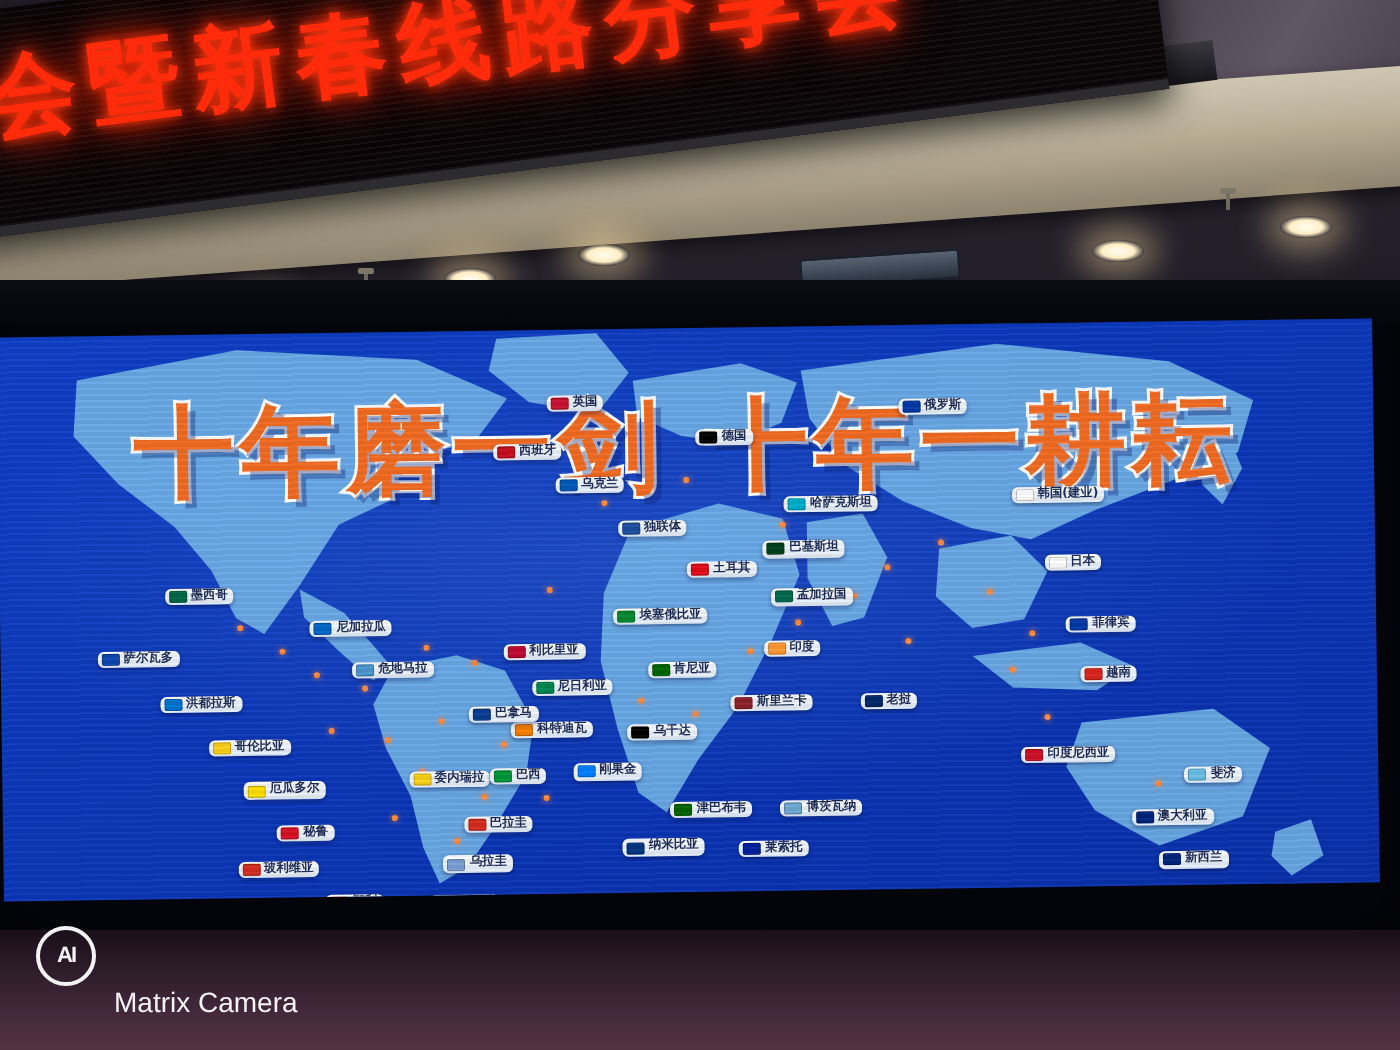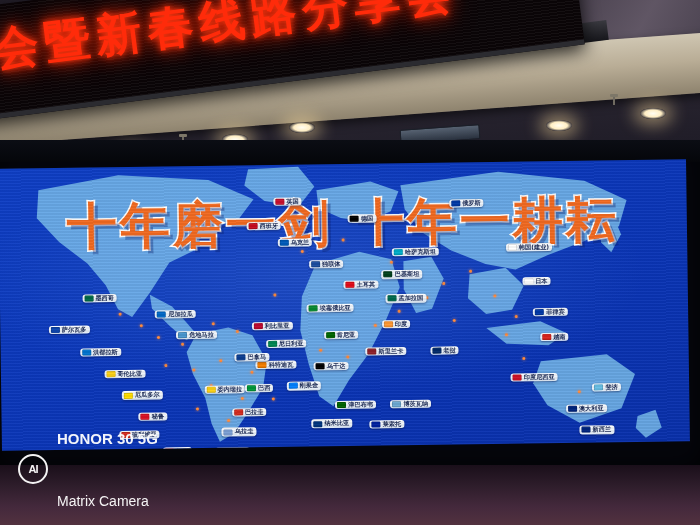--- a/index.html
+++ b/index.html
@@ -391,18 +391,17 @@
             <span>阿根廷</span>
           </div>
         </div>
     </div>
   </div>
 
   <div class="bottom-area"></div>
   <div class="watermark">
     <div class="ai-badge">AI</div>
     <div class="wm-lines">
-      <span class="wm-l1">HONOR 30 5G</span>
       <span class="wm-l2">Matrix Camera</span>
     </div>
   </div>
 
 </div>
 
 </body></html>

